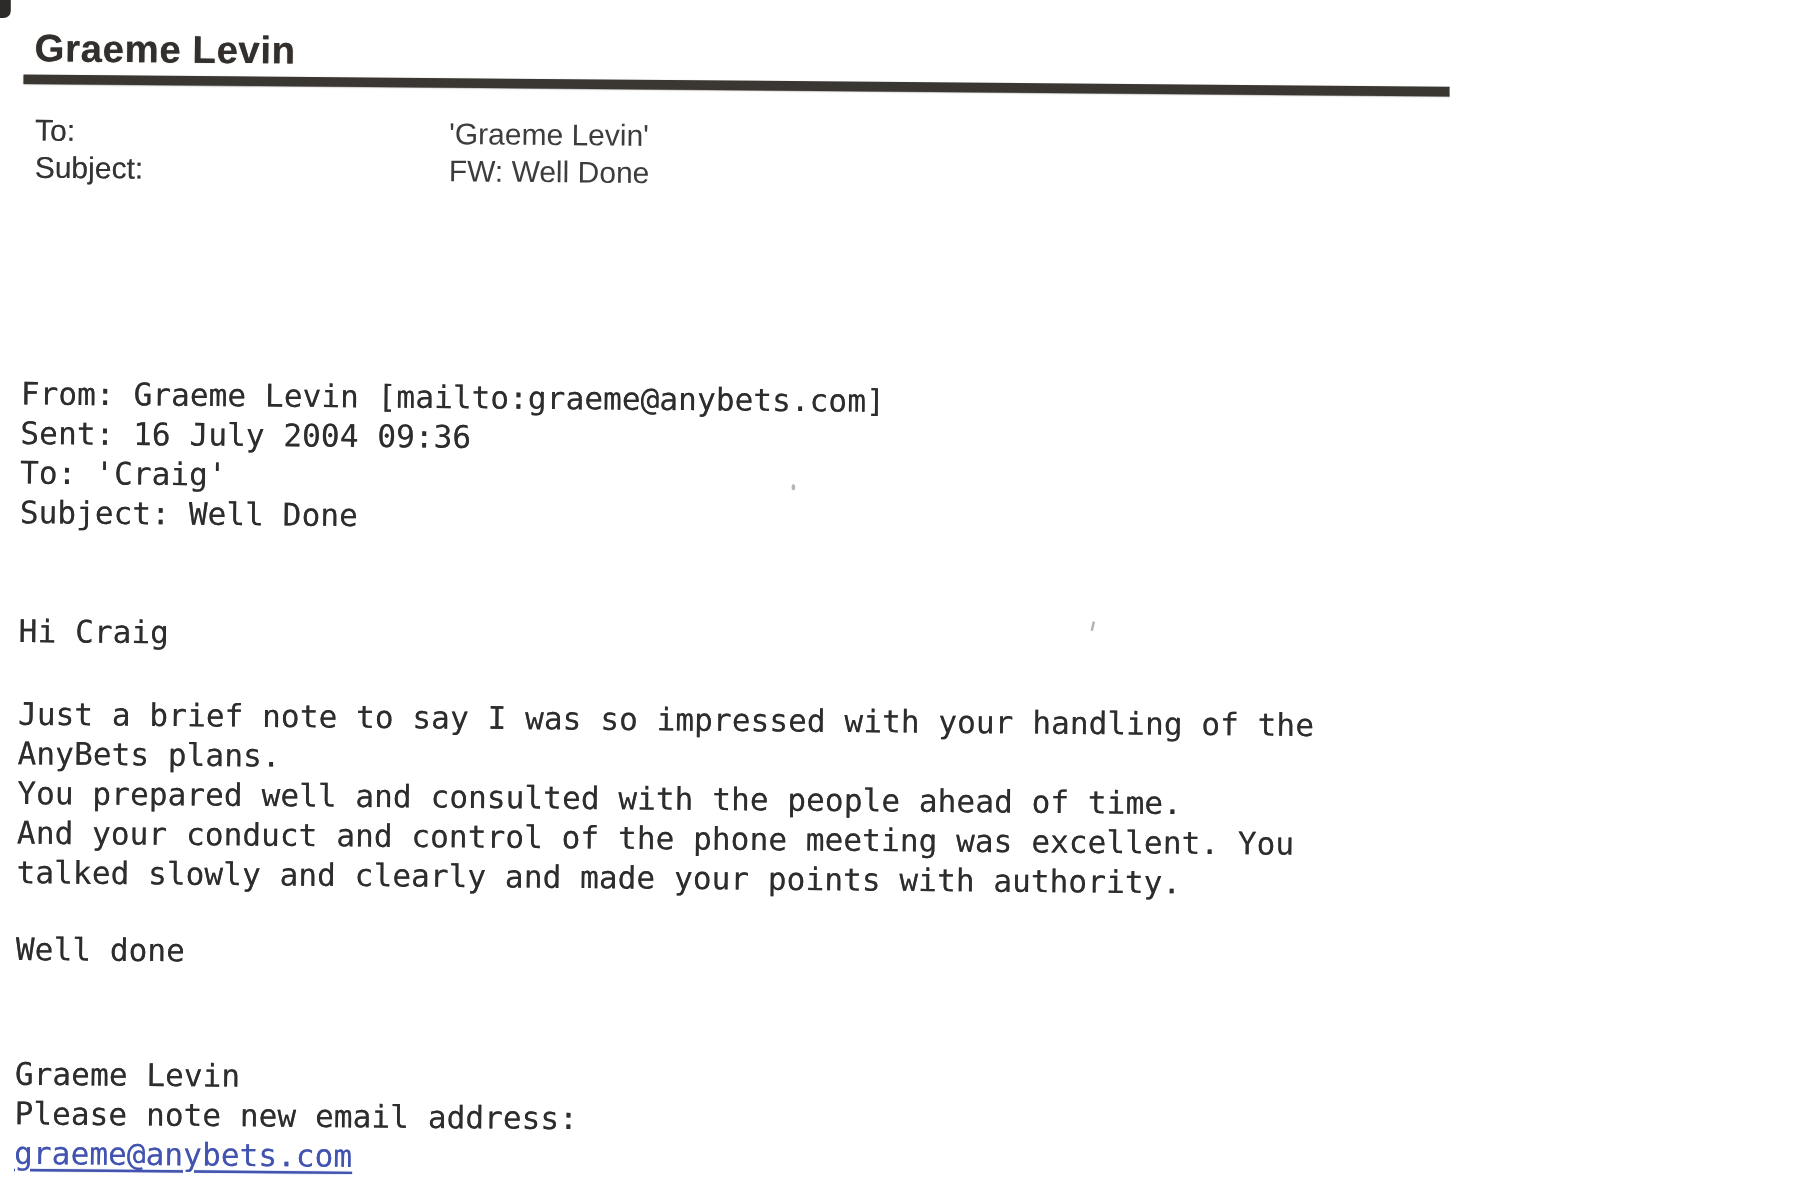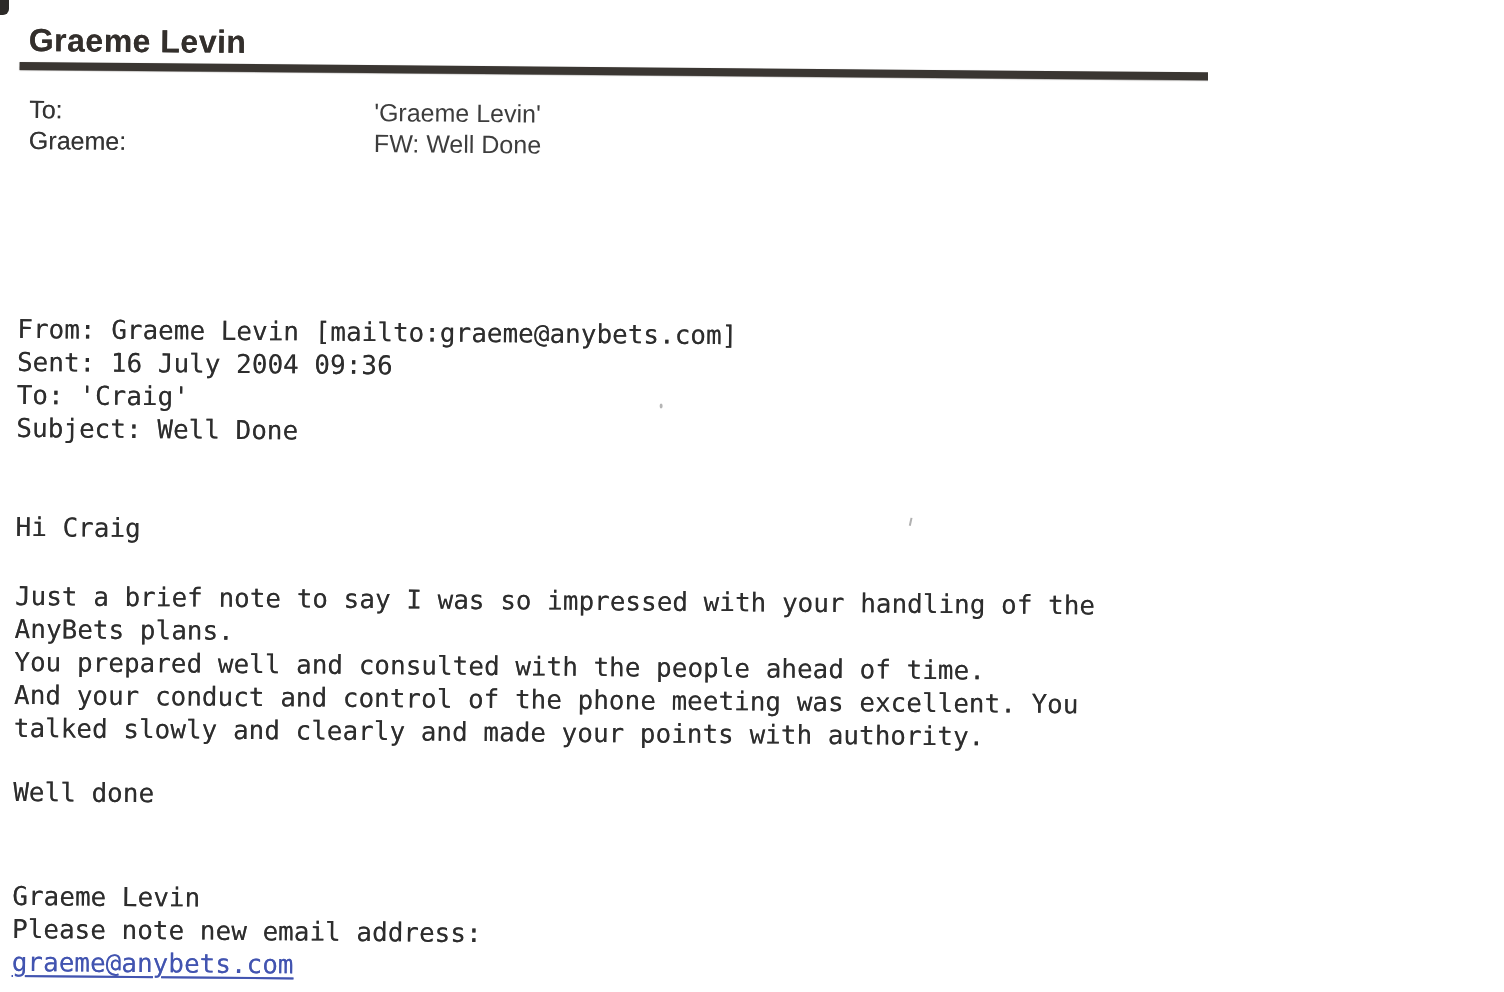--- a/index.html
+++ b/index.html
@@ -121,21 +121,21 @@
     <div class="title">Graeme Levin</div>
 
     <div class="rule"></div>
 
     <div class="meta">
       <div class="meta-row">
         <span class="meta-label">To:</span>
         <span class="meta-value">'Graeme Levin'</span>
       </div>
       <div class="meta-row">
-        <span class="meta-label">Graeme:</span>
+        <span class="meta-label">Subject:</span>
         <span class="meta-value">FW: Well Done</span>
       </div>
     </div>
 
     <div class="mono fwd-header">
       <div>From: Graeme Levin [mailto:graeme@anybets.com]</div>
       <div>Sent: 16 July 2004 09:36</div>
       <div>To: 'Craig'</div>
       <div>Subject: Well Done</div>
     </div>

